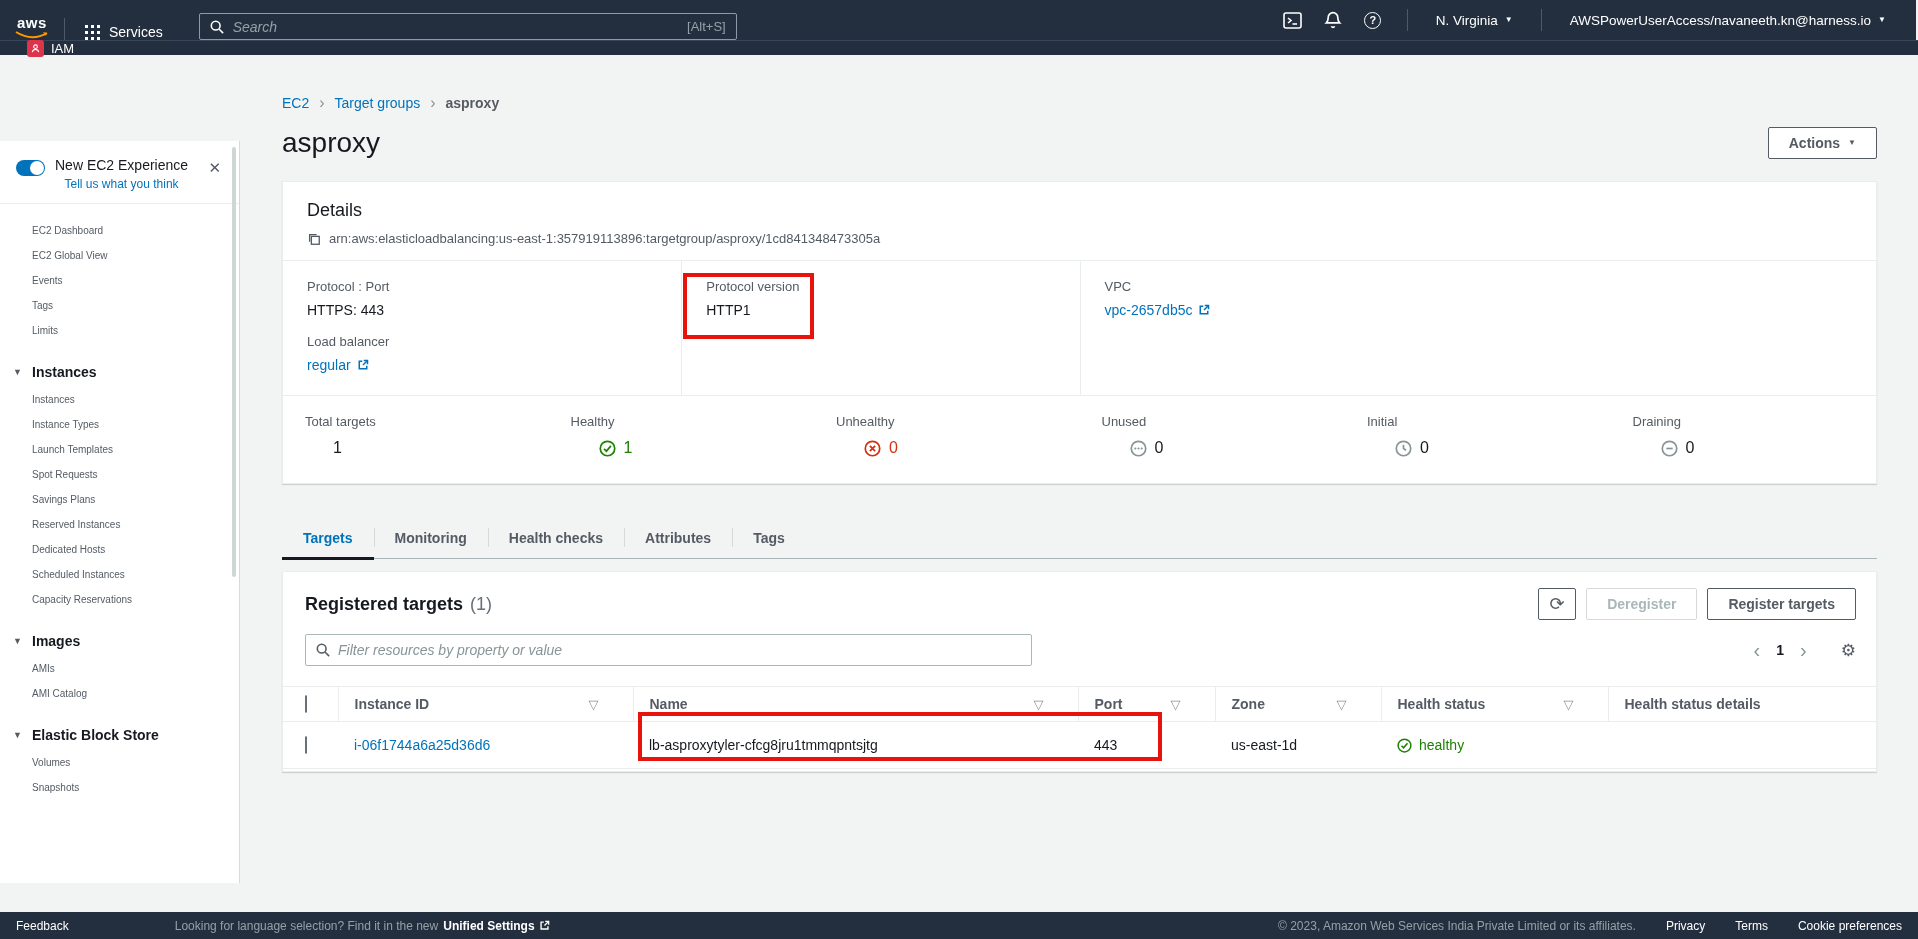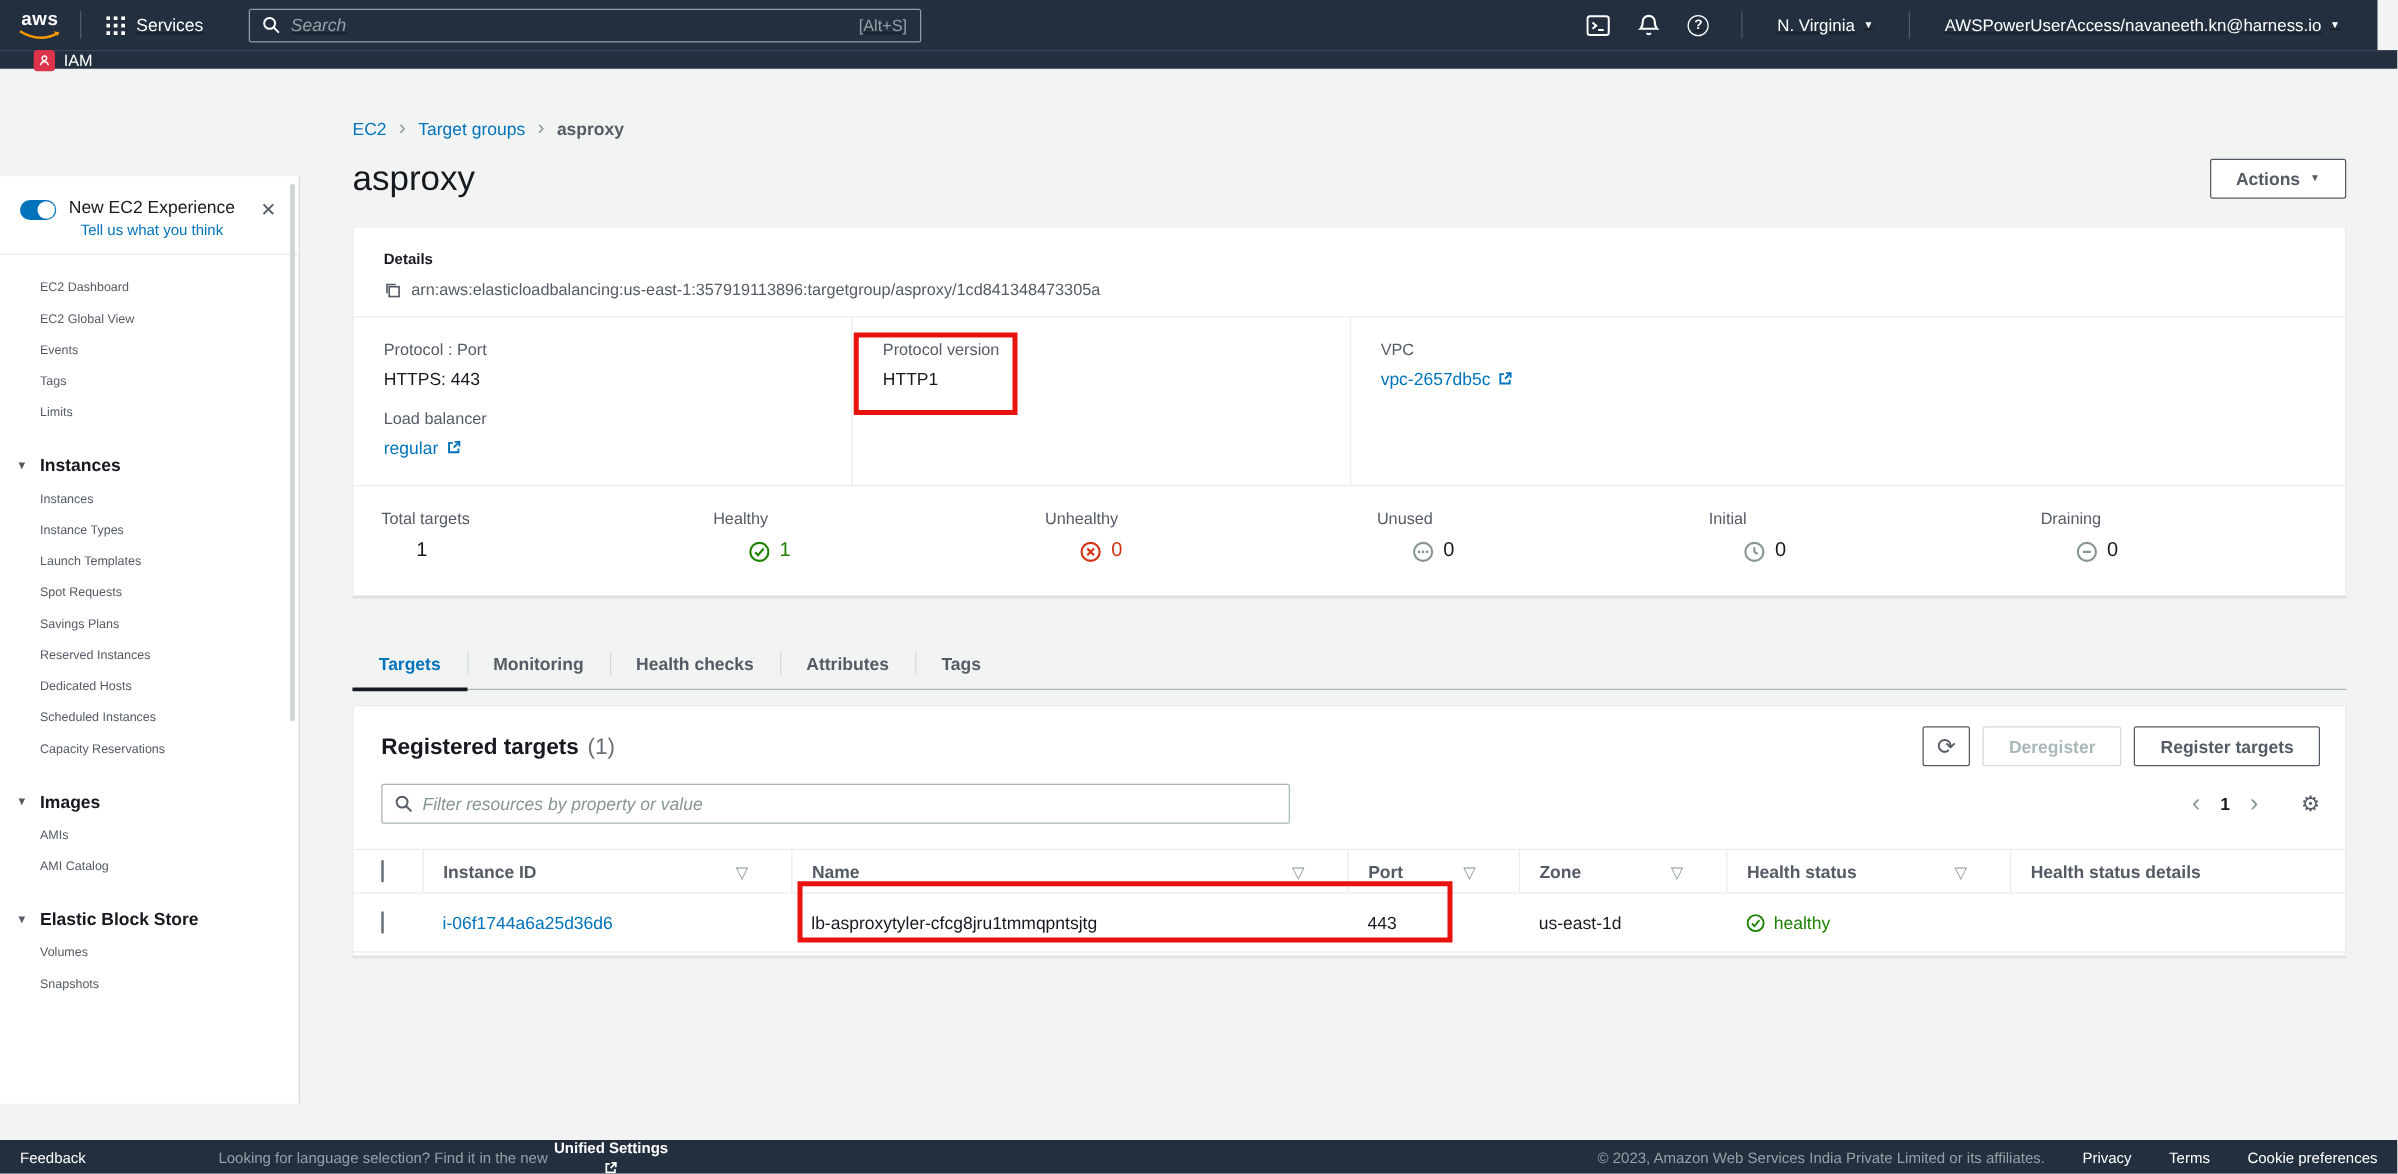--- a/index.html
+++ b/index.html
@@ -1,19 +1,19 @@
 <!DOCTYPE html>
 <html><head>
 <meta charset="utf-8">
 <style>
   * { box-sizing: border-box; margin: 0; padding: 0; }
   html,body { width:1918px; height:939px; font-family:"Liberation Sans",sans-serif; background:#f2f3f3; overflow:hidden; position:relative; color:#16191f; }
 
   
-  .topnav { position:absolute; top:0; left:0; right:16px; height:40px; background:#232f3e; display:flex; align-items:center; z-index:6;text-decoration:underline; }
+  .topnav { position:absolute; top:0; left:0; right:2px; height:40px; background:#232f3e; display:flex; align-items:flex-end; z-index:6; }
   .aws-logo { margin-left:14px; position:relative; width:36px; height:26px; cursor:pointer; }
   .aws-logo .aws-txt { color:#fff; font-weight:700; font-size:15px; letter-spacing:.5px; position:absolute; top:0; left:3px; }
   .aws-logo svg { position:absolute; left:0; bottom:0; }
   .nav-div { width:1px; height:22px; background:#4d5a6a; margin:0 14px; }
   .services-btn { display:flex; align-items:center; gap:9px; color:#fff; font-size:14px; cursor:pointer; padding:0 6px; }
   .top-search { position:relative; width:538px; height:27px; margin-left:30px; border:1px solid #8d9ba6; border-radius:2px; display:flex; align-items:center; padding:0 10px; gap:9px; }
   .top-search input { flex:1; background:transparent; border:none; outline:none; color:#fff; font-style:italic; font-size:14px; font-family:inherit; }
   .top-search input::placeholder { color:#95a0a6; }
   .alt-s { color:#95a0a6; font-size:13px; }
   .top-right { margin-left:auto; display:flex; align-items:center; padding-right:16px; }
@@ -49,21 +49,21 @@
   .bc-cur { color:#545b64; font-weight:700; }
   .title-row { display:flex; justify-content:space-between; align-items:center; margin-top:15px; }
   h1 { font-size:28px; font-weight:400; color:#16191f; }
   .btn { display:inline-flex; align-items:center; justify-content:center; gap:8px; height:32px; padding:0 20px; background:#fff; border:1px solid #545b64; border-radius:2px; font-weight:700; font-size:14px; color:#545b64; cursor:pointer; font-family:inherit; }
   .btn.disabled { border-color:#d5d9d9; color:#aab7b8; cursor:default; }
   .icon-btn { width:38px; padding:0; font-size:18px; font-weight:400; }
 
   .card { background:#fff; border:1px solid #eaeded; box-shadow:0 1px 1px rgba(0,28,36,.15); }
   .details-card { margin-top:22px; position:relative; }
   .card-head { padding:18px 24px 14px; }
-  .card-title { font-size:12px; font-weight:700; }
+  .card-title { font-size:18px; font-weight:400; }
   .arn-row { display:flex; align-items:center; gap:8px; margin-top:10px; color:#545b64; font-size:13px; }
   .copy-ic { color:#545b64; cursor:pointer; display:flex; }
   .fields { display:grid; grid-template-columns:repeat(4,1fr); border-top:1px solid #eaeded; position:relative; }
   .fcol { padding:2px 24px 22px; }
   .fcol + .fcol { border-left:1px solid #eaeded; }
   .fgroup { margin-top:16px; }
   .flabel { font-size:13px; color:#545b64; }
   .fvalue { font-size:14px; color:#16191f; margin-top:8px; }
   .link { color:#0073bb; cursor:pointer; display:inline-flex; align-items:center; gap:6px; }
   .summary { display:grid; grid-template-columns:repeat(6,1fr); border-top:1px solid #eaeded; padding:18px 0 26px; }
@@ -110,21 +110,21 @@
   tbody td { padding:15px 12px 15px 16px; font-size:14px; border-bottom:1px solid #eaeded; color:#16191f; }
   .cell-check { padding-left:22px !important; }
   .checkbox { width:14px; height:14px; border:1px solid #687078; border-radius:2px; background:#fff; cursor:pointer; }
   .id-link { color:#0073bb; cursor:pointer; }
   .health { color:#1d8102; display:flex; align-items:center; gap:7px; }
 
   
   .footer { position:absolute; left:0; right:0; bottom:0; height:27px; background:#232f3e; display:flex; align-items:center; font-size:12px; color:#95a0a6; padding:0 16px; z-index:7; }
   .f-feedback { color:#fff; margin-right:62px; cursor:pointer; }
   .f-lang { display:flex; align-items:center; gap:5px;margin-left:44px; }
-  .f-lang-link { color:#fff; font-weight:700; display:inline-flex; align-items:center; gap:4px; cursor:pointer;flex-direction:column; }
+  .f-lang-link { color:#fff; font-weight:700; display:inline-flex; align-items:center; gap:4px; cursor:pointer; }
   .f-right { margin-left:auto; display:flex; align-items:center; gap:30px; }
   .f-link { color:#fff; cursor:pointer; }
 </style>
 </head>
 <body>
 
 <div class="topnav">
   <div class="aws-logo">
     <span class="aws-txt">aws</span>
     <svg width="36" height="10" viewBox="0 0 36 10">

